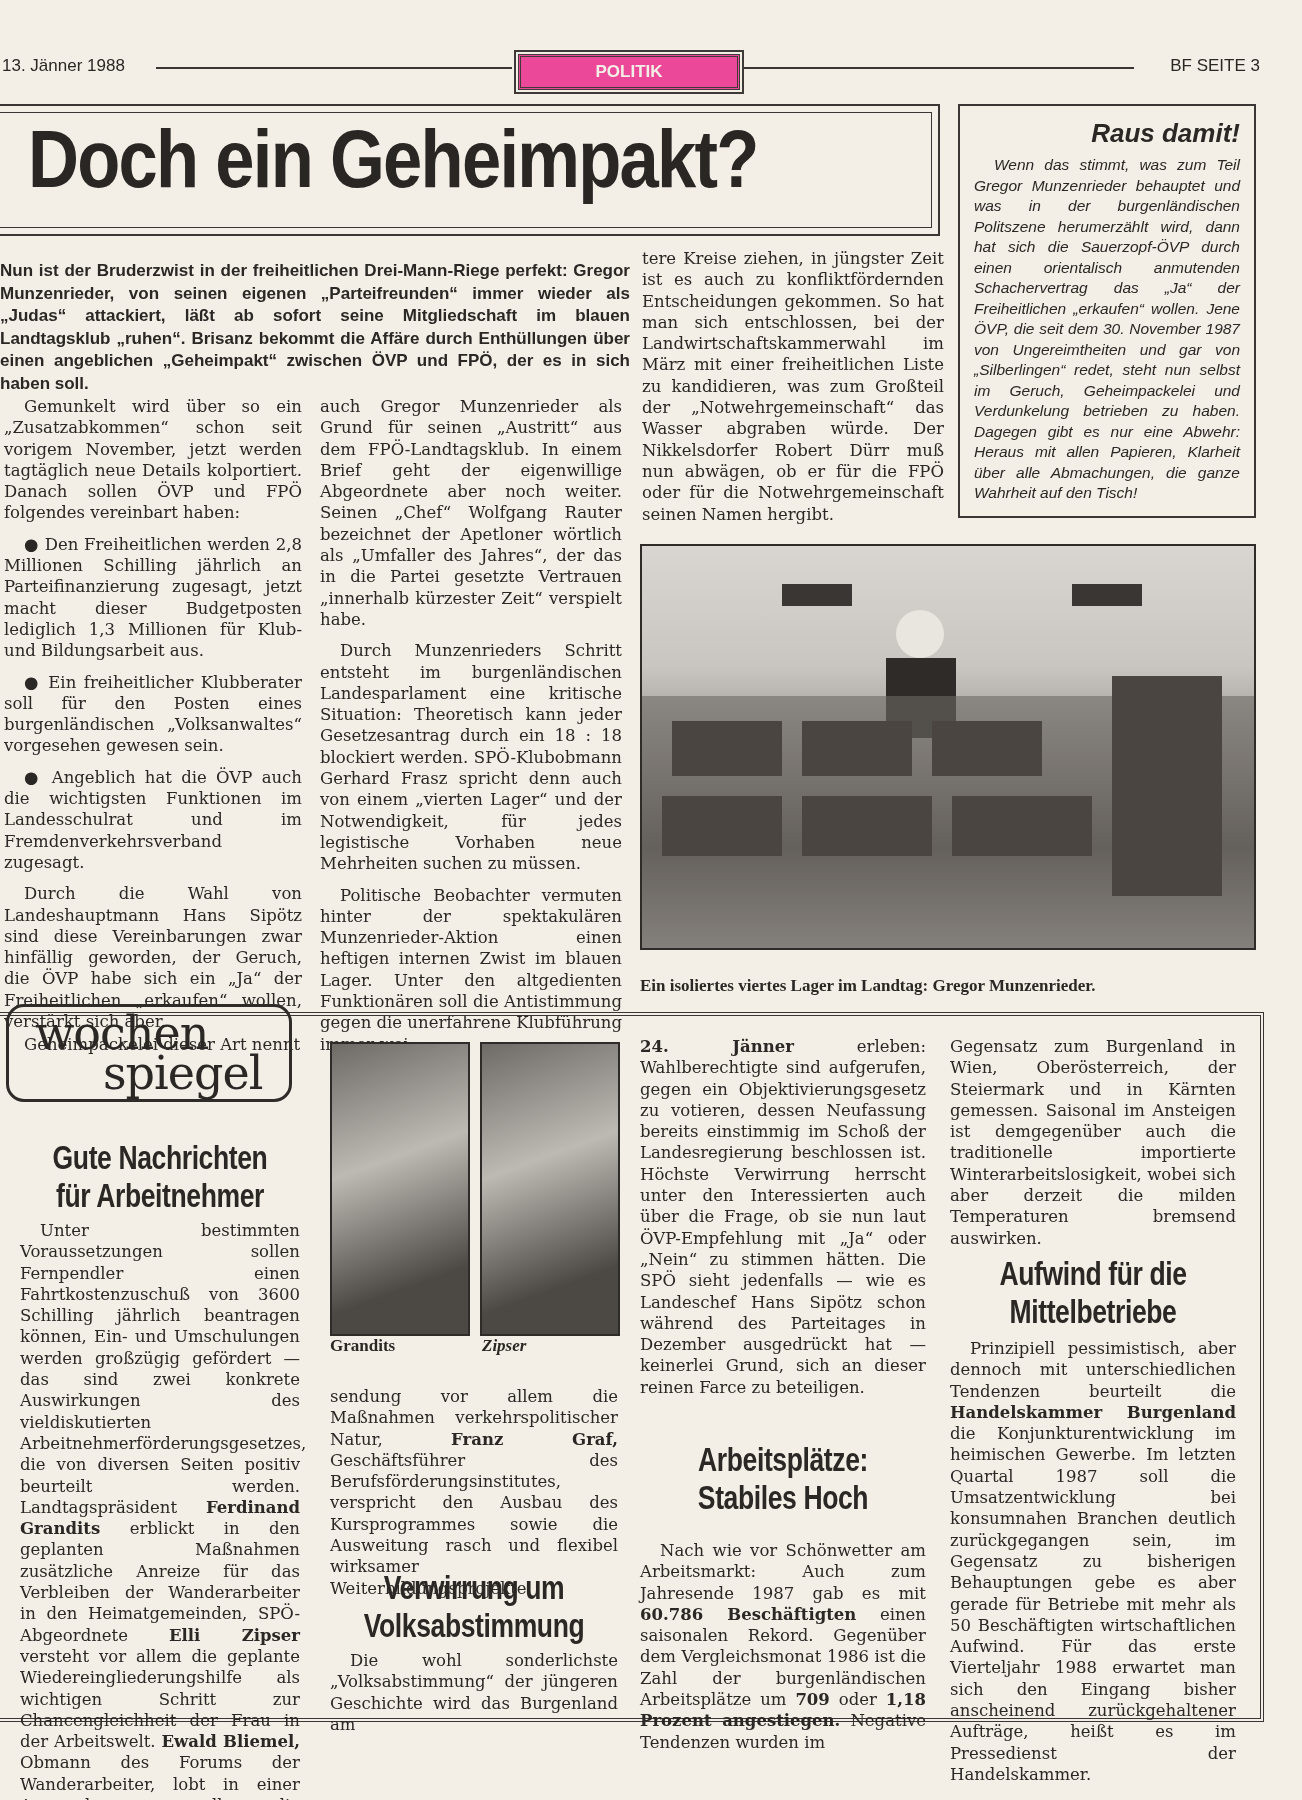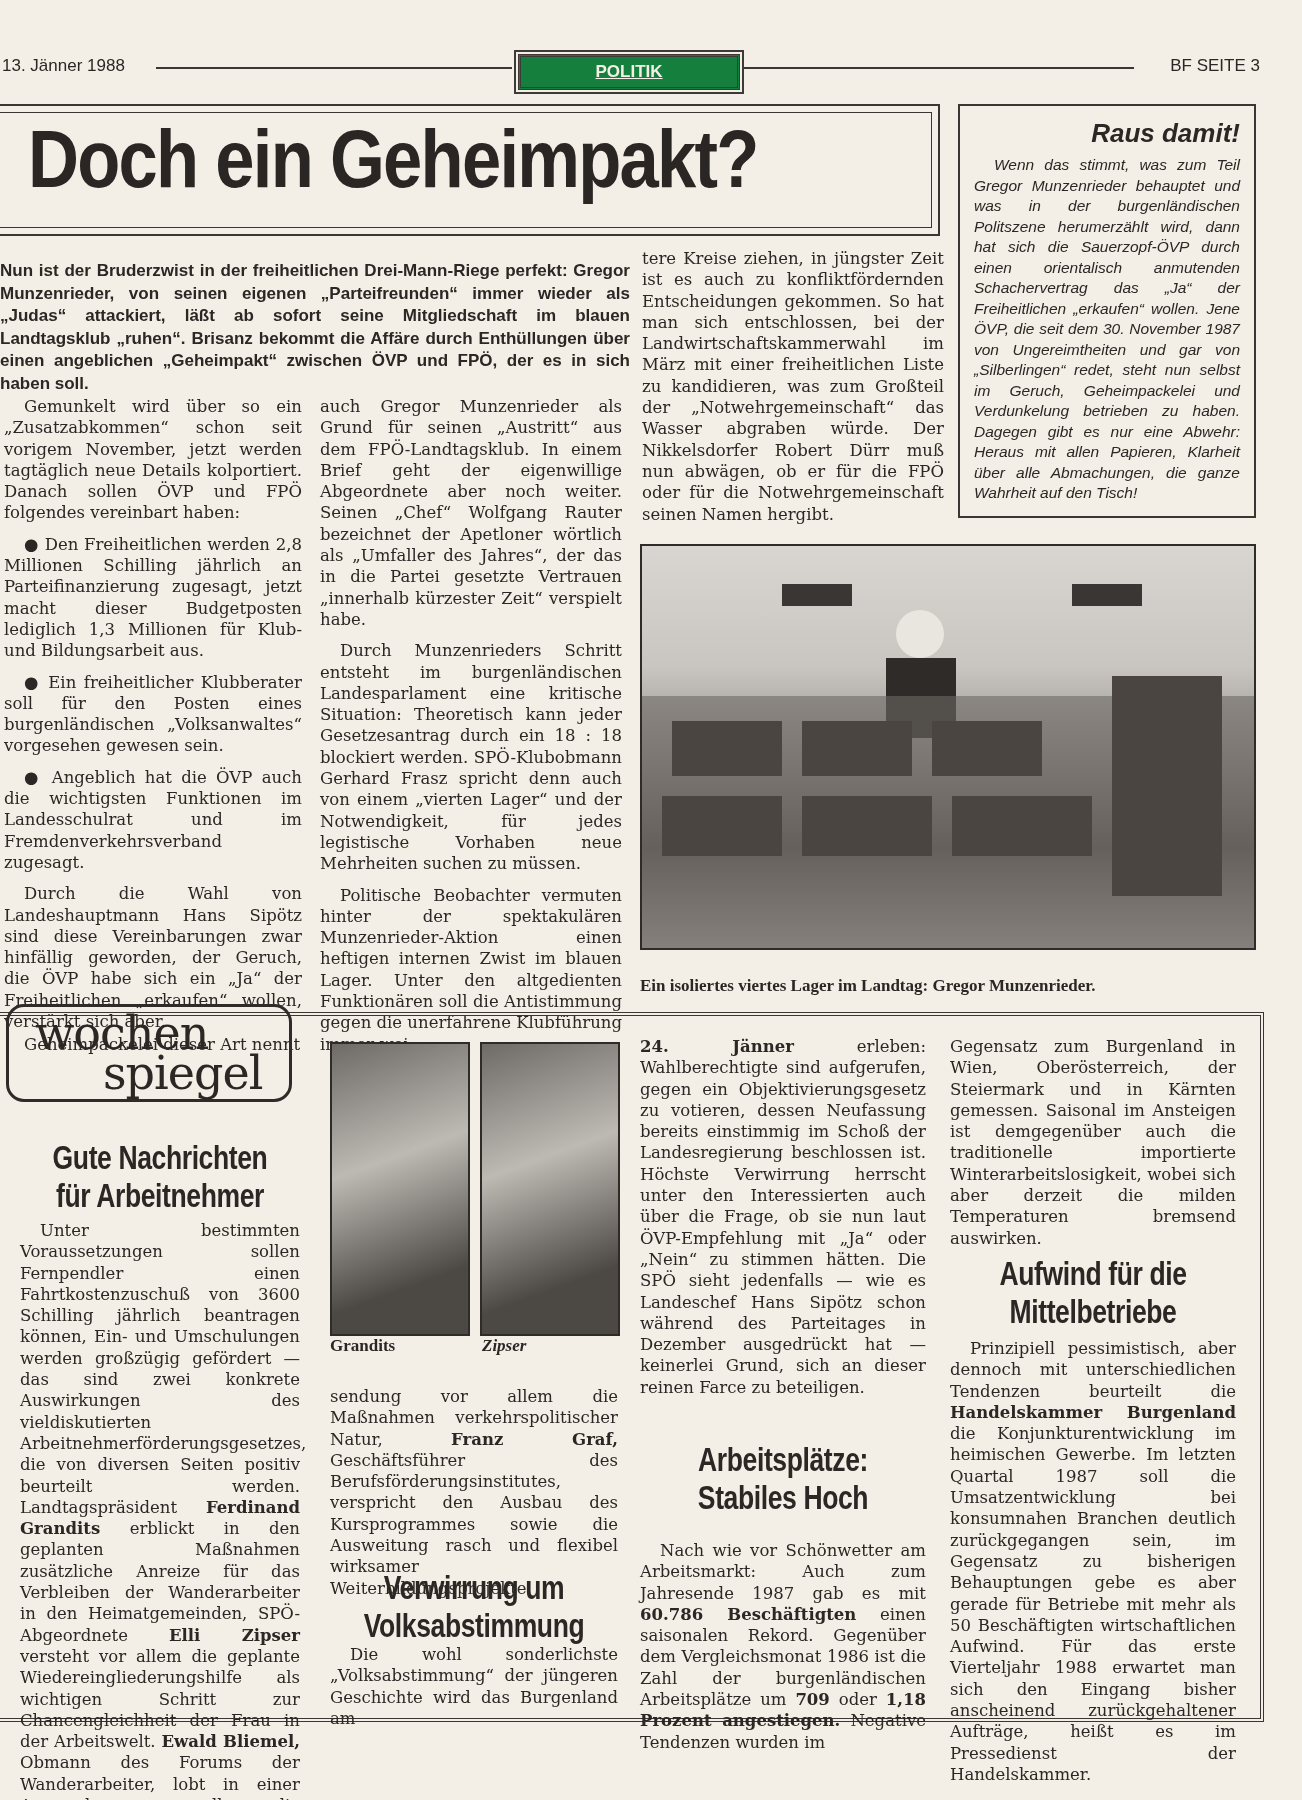--- a/index.html
+++ b/index.html
@@ -2,22 +2,22 @@
 <html><head>
 <meta charset="utf-8">
 <style>
   html,body{margin:0;padding:0;}
   body{width:1302px;height:1800px;background:#f3efe6;position:relative;overflow:hidden;color:#2a2724;
        font-family:"DejaVu Serif",serif;}
   .abs{position:absolute;}
   
   .hdr-date{left:2px;top:56px;font:17px "Liberation Sans",sans-serif;}
   .hdr-line{height:2px;background:#3a3633;top:67px;}
-  .hdr-badge{left:518px;top:54px;width:216px;height:30px;background:#15803d;border:3px double #3d3a37;outline:2px solid #3d3a37;outline-offset:2px;
-             color:#f3efe6;font:bold 17px "Liberation Sans",sans-serif;text-align:center;line-height:30px;text-decoration:underline;}
+  .hdr-badge{left:518px;top:54px;width:216px;height:30px;background:#ec4899;border:3px double #3d3a37;outline:2px solid #3d3a37;outline-offset:2px;
+             color:#f3efe6;font:bold 17px "Liberation Sans",sans-serif;text-align:center;line-height:30px;}
   .hdr-page{right:42px;top:56px;font:17px "Liberation Sans",sans-serif;}
   
   .headline-box{left:0;top:104px;width:938px;height:128px;border:2px solid #3a3633;border-left:none;}
   .headline-box::after{content:"";position:absolute;left:0;right:6px;top:6px;bottom:6px;border:1px solid #3a3633;border-left:none;}
   .headline{left:28px;top:112px;font:bold 82px "Liberation Sans",sans-serif;letter-spacing:-2px;transform:scaleX(0.86);transform-origin:left;color:#2a2624;white-space:nowrap;}
   
   .side-box{left:958px;top:104px;width:298px;height:414px;border:2px solid #3a3633;box-sizing:border-box;padding:12px 14px;}
   .side-title{font:italic bold 26px "Liberation Sans",sans-serif;text-align:right;margin-bottom:6px;}
   .side-text{font:italic 15.5px "Liberation Sans",sans-serif;line-height:20.5px;text-align:justify;text-indent:20px;}
   
@@ -119,21 +119,21 @@
 <div class="abs pname" style="left:482px;top:1336px;font-style:italic;">Zipser</div>
 
 <div class="abs col" style="left:330px;top:1386px;width:288px;">
   <span>sendung vor allem die Maßnahmen verkehrspolitischer Natur, </span><b>Franz Graf,</b><span> Geschäftsführer des Berufsförderungsinstitutes, verspricht den Ausbau des Kursprogrammes sowie die Ausweitung rasch und flexibel wirksamer Weiterbildungsprojekte.</span>
 </div>
 <div class="abs" style="left:330px;top:1568px;width:288px;">
   <div class="bhead">
     <div>Verwirrung um</div>
     <div>Volksabstimmung</div>
   </div>
-  <div class="col" style="text-indent:20px;">Die wohl sonderlichste „Volksabstimmung“ der jüngeren Geschichte wird das Burgenland am </div>
+  <div class="col" style="margin-top:6px;text-indent:20px;">Die wohl sonderlichste „Volksabstimmung“ der jüngeren Geschichte wird das Burgenland am </div>
 </div>
 
 <div class="abs col" style="left:640px;top:1036px;width:286px;">
   <b>24. Jänner</b><span> erleben: Wahlberechtigte sind aufgerufen, gegen ein Objektivierungsgesetz zu votieren, dessen Neufassung bereits einstimmig im Schoß der Landesregierung beschlossen ist. Höchste Verwirrung herrscht unter den Interessierten auch über die Frage, ob sie nun laut ÖVP-Empfehlung mit „Ja“ oder „Nein“ zu stimmen hätten. Die SPÖ sieht jedenfalls — wie es Landeschef Hans Sipötz schon während des Parteitages in Dezember ausgedrückt hat — keinerlei Grund, sich an dieser reinen Farce zu beteiligen.</span>
 </div>
 <div class="abs" style="left:640px;top:1440px;width:286px;">
   <div class="bhead">
     <div>Arbeitsplätze:</div>
     <div>Stabiles Hoch</div>
   </div>

